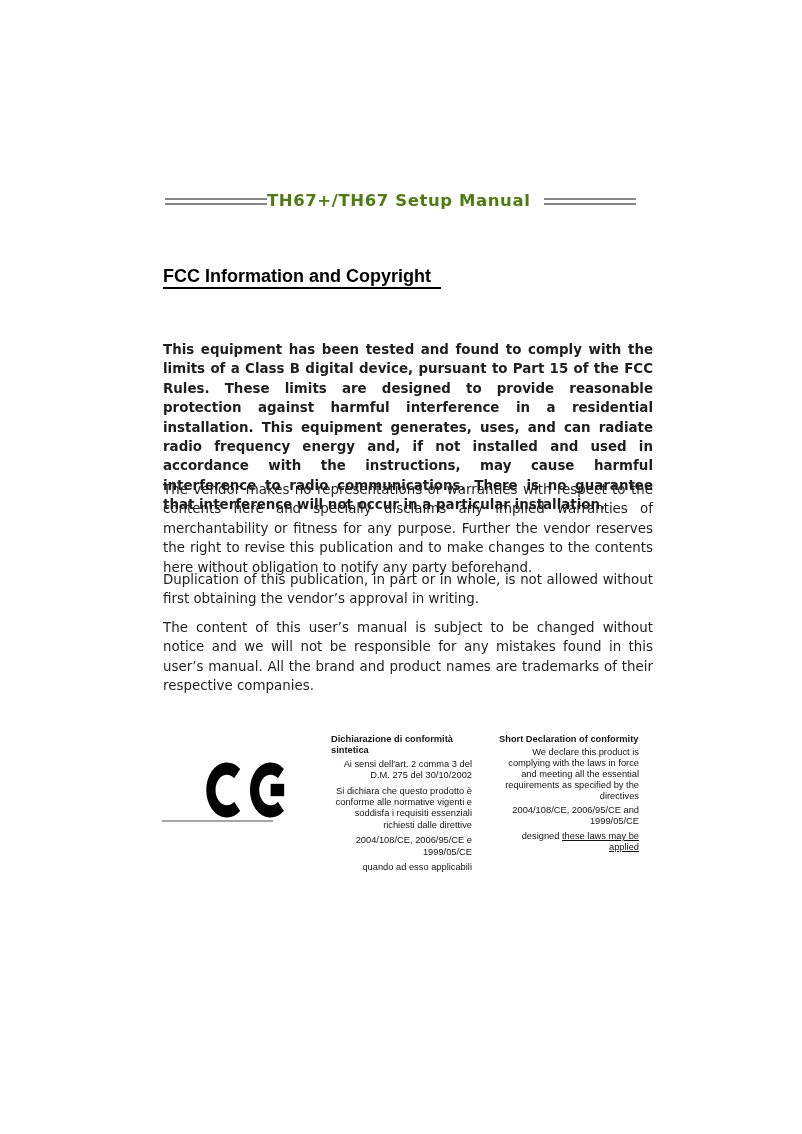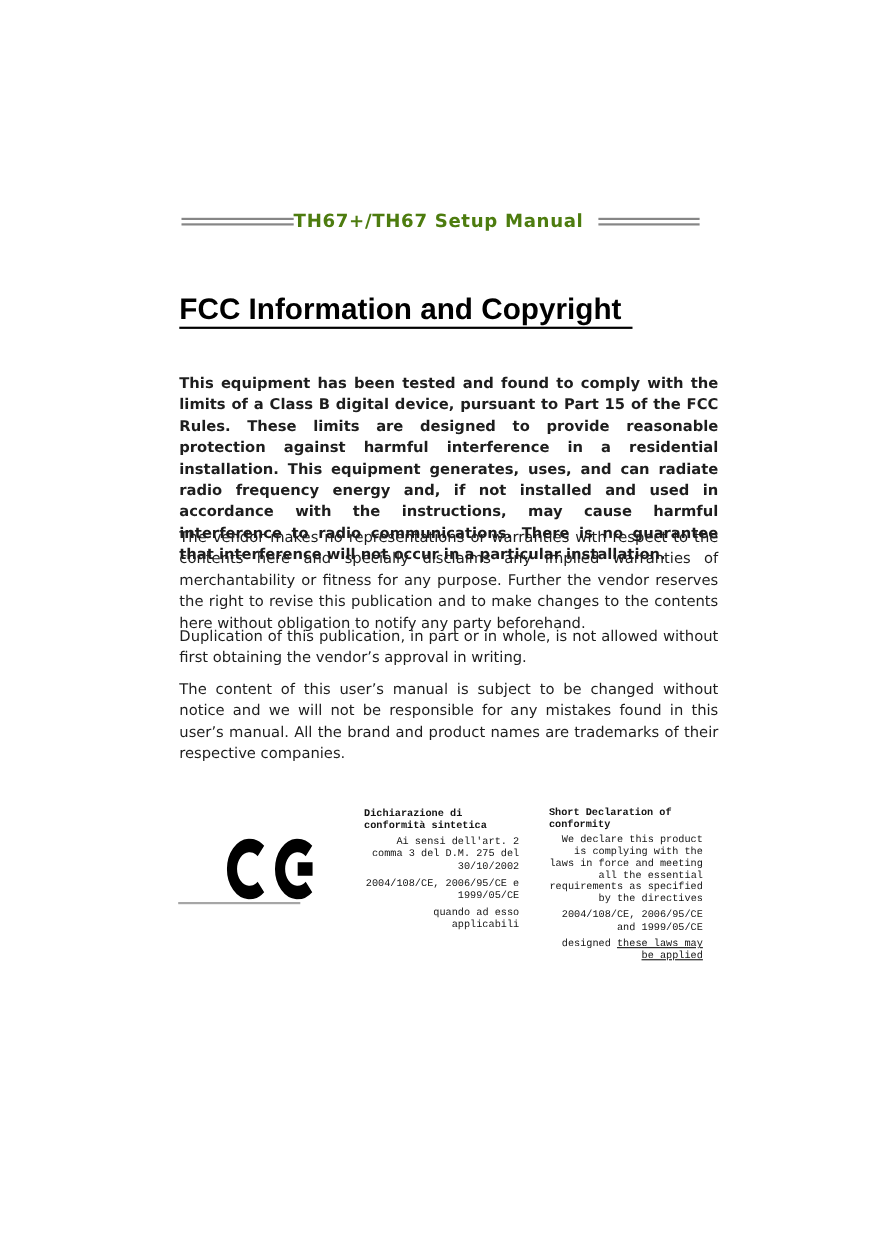--- a/index.html
+++ b/index.html
@@ -24,41 +24,41 @@
   .dbl-right { width:97px; margin-left:14px; }
   .hdr-title {
     color:#4d7c0f; font-weight:bold; font-size:16.5px;
     letter-spacing:0.6px; white-space:nowrap; line-height:14px;
   }
 
   
   .fcc-heading {
     position:absolute; left:163px; top:266px;
     font-family:"Liberation Sans", sans-serif;
-    font-size:27px; font-weight:bold; color:#000;
+    font-size:18px; font-weight:bold; color:#000;
   }
   .fcc-heading .ul { border-bottom:2.5px solid #000; padding-right:10px; padding-bottom:1px; }
 
   
   .body-par {
     position:absolute; left:163px; width:490px;
     font-size:13.4px; line-height:19.4px; color:#1e1e1e;
     text-align:justify;
   }
   .par-1 { top:340px;font-weight:bold; }
   .par-2 { top:480px; }
   .par-3 { top:570px; }
   .par-4 { top:618px; }
 
   
   .ce-logo { position:absolute; left:206px; top:762px; }
   .ce-rule { position:absolute; left:162px; top:820px; width:111px; height:2px; background:#a6a6a6; }
 
   .decl-col {
-    position:absolute; font-family:Liberation Mono, monospace;
+    position:absolute; font-family:Liberation Sans, sans-serif;
     color:#141414; font-size:9.3px;
   }
   .decl-it { left:331px; top:734px; width:141px; line-height:11.4px; }
   .decl-en { left:499px; top:734px; width:140px; line-height:10.9px; }
   .decl-title { font-weight:bold; margin-bottom:2px; }
   .decl-par { margin-bottom:4px;text-align:right; }
   .ul-small { text-decoration:underline; }
 </style>
 </head>
 <body>
@@ -85,20 +85,21 @@
       <path d="M 50.7 14.1 A 26 26 0 1 0 50.7 53.9" stroke="#000" stroke-width="15" fill="none"></path>
       <path d="M 121.7 14.1 A 26 26 0 1 0 121.7 53.9" stroke="#000" stroke-width="15" fill="none"></path>
       <path d="M 105 34 L 127 34" stroke="#000" stroke-width="15" fill="none"></path>
     </svg>
   </div>
   <div class="ce-rule"></div>
 
   <div class="decl-col decl-it">
     <div class="decl-title">Dichiarazione di conformità sintetica</div>
     <div class="decl-par">Ai sensi dell'art. 2 comma 3 del D.M. 275 del 30/10/2002</div>
+    <div class="decl-par">Si dichiara che questo prodotto è conforme alle normative vigenti e soddisfa i requisiti essenziali richiesti dalle direttive</div>
     <div class="decl-par">2004/108/CE, 2006/95/CE e 1999/05/CE</div>
     <div class="decl-par">quando ad esso applicabili</div>
   </div>
 
   <div class="decl-col decl-en">
     <div class="decl-title">Short Declaration of conformity</div>
     <div class="decl-par">We declare this product is complying with the laws in force and meeting all the essential requirements as specified by the directives</div>
     <div class="decl-par">2004/108/CE, 2006/95/CE and 1999/05/CE</div>
     <div class="decl-par"><span>designed </span><span class="ul-small">these laws may be applied</span></div>
   </div>

